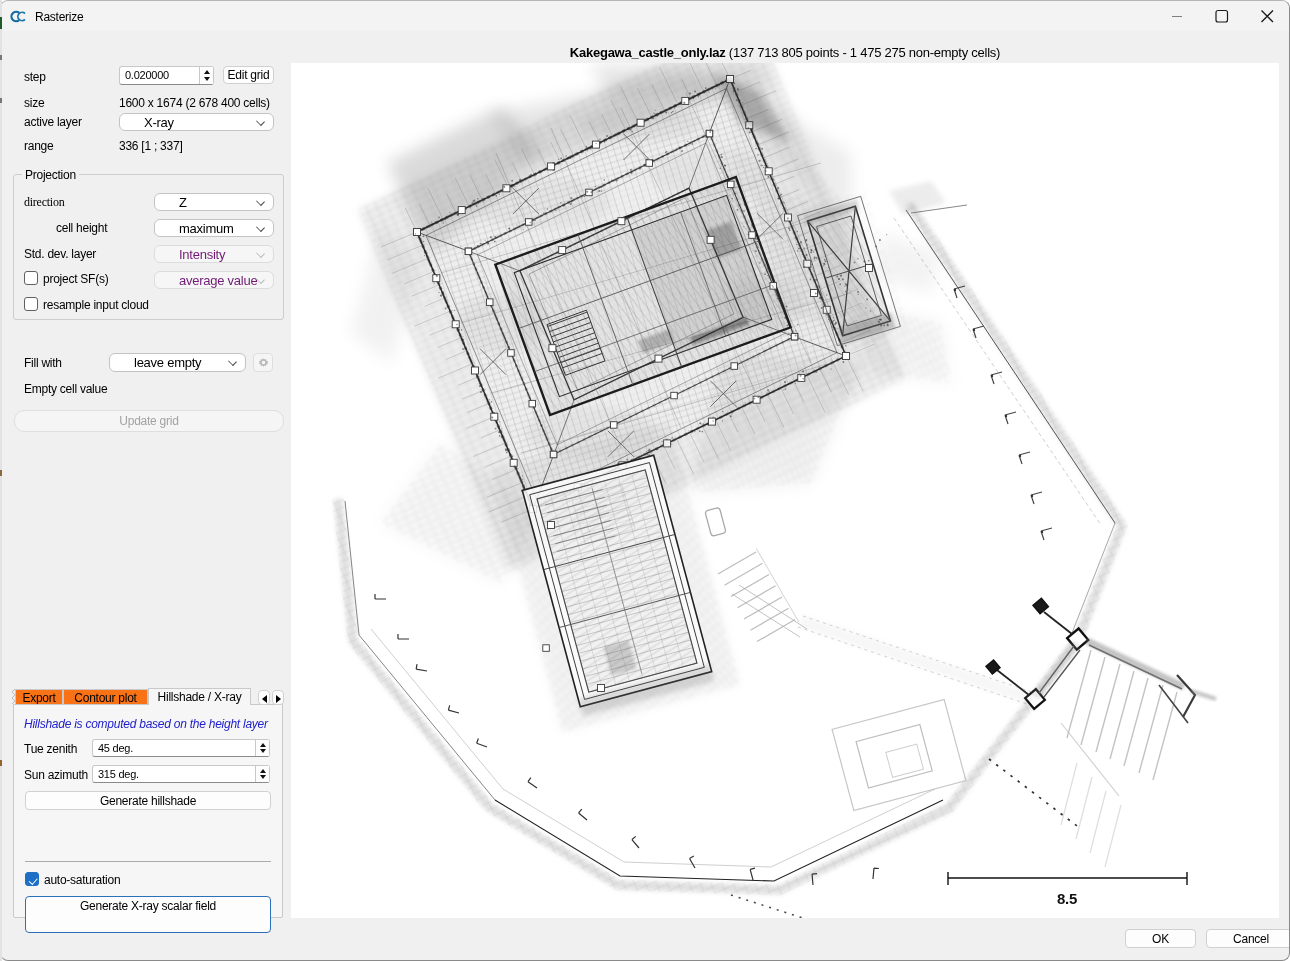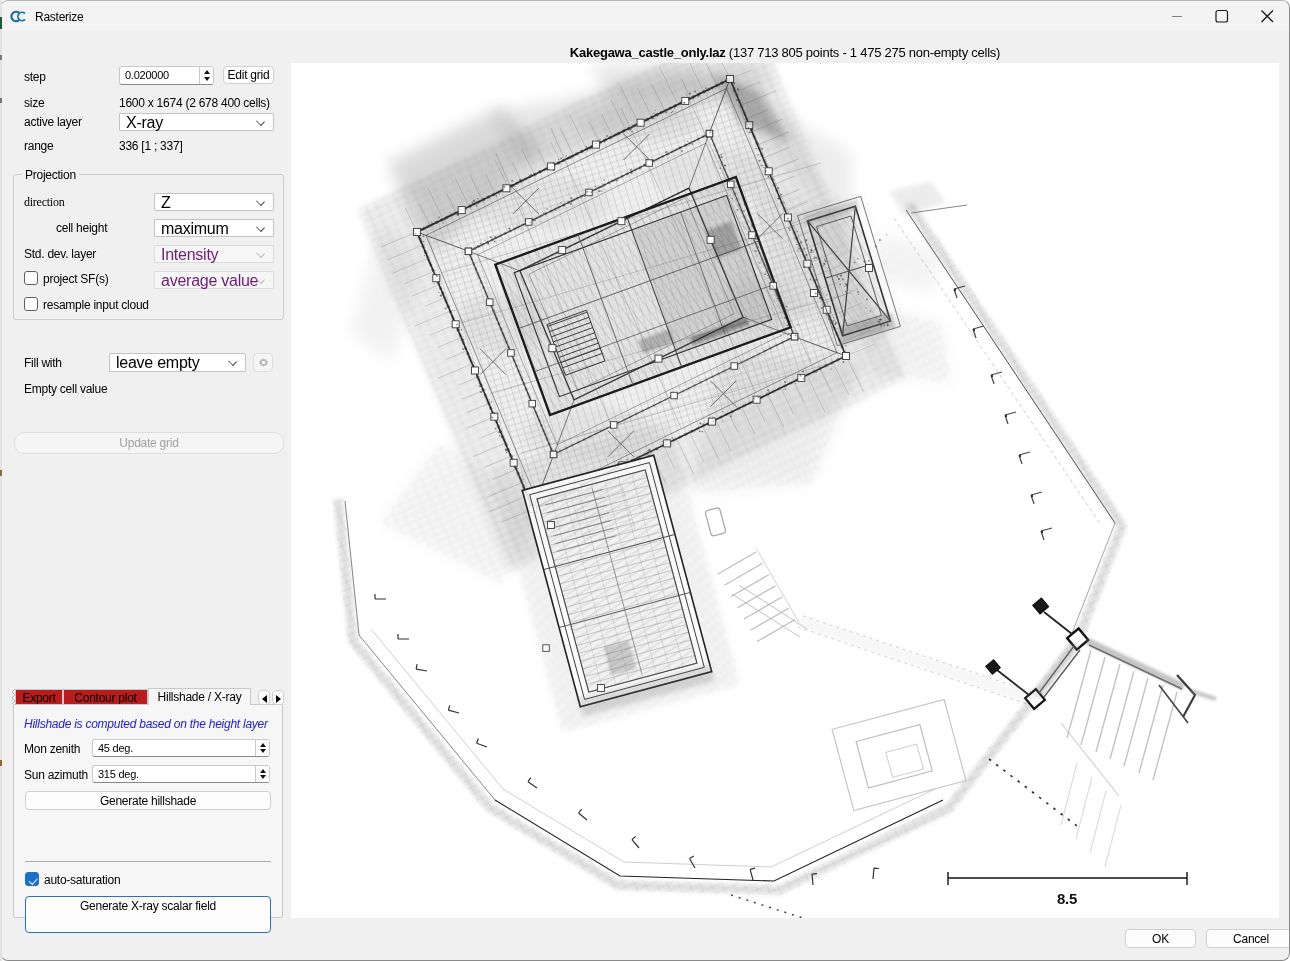--- a/index.html
+++ b/index.html
@@ -7,39 +7,39 @@
 #dlg { position:absolute; left:0; top:0; width:1290px; height:961px; background:#f0f0f0; border-radius:8px; border:1px solid #b5b5b5; border-right-color:#8a8a8a; border-bottom-color:#8a8a8a; overflow:hidden; }
 .abs { position:absolute; }
 
 #titlebar { position:absolute; left:0; top:0; width:100%; height:30px; background:#f3f3f3; }
 #titletext { position:absolute; left:34px; top:9px; font-size:12px; }
 
 .group { position:absolute; border:1px solid #cdcdcd; border-radius:3px; }
 .gtitle { position:absolute; top:-7px; left:8px; background:#f0f0f0; padding:0 3px; font-size:12px; }
 .lbl { position:absolute; font-size:12px; white-space:nowrap; }
 
-.combo { position:absolute; background:#fff; border:1px solid #c3c3c3; border-radius:1px; font-size:16px; line-height:16px; padding:1px 0 0 6px; }
+.combo { position:absolute; background:#fff; border:1px solid #c3c3c3; border-radius:6px; font-size:13px; line-height:16px; padding:1px 0 0 24px; }
 .combo .chev { position:absolute; right:9px; top:4px; width:7px; height:7px; border-right:1.3px solid #444; border-bottom:1.3px solid #444; transform:rotate(45deg) scale(1,0.8); transform-origin:center; }
 .combo.dis { background:#f6f6f6; border-color:#dcdcdc; color:#701a75; }
 .combo.dis .chev { border-color:#b9b9b9; }
 
 .spin { position:absolute; background:#fff; border:1px solid #c8c8c8; border-bottom:1px solid #8a8a8a; border-radius:3px; font-size:11px; }
 .spin .val { position:absolute; left:5px; top:2px; }
 .spin .btns { position:absolute; right:0; top:0; bottom:0; width:14px; border-left:1px solid #c8c8c8; background:#fdfdfd; }
 .tri-up { position:absolute; left:3.5px; top:3px; width:0; height:0; border-left:3.2px solid transparent; border-right:3.2px solid transparent; border-bottom:4.2px solid #111; }
 .tri-dn { position:absolute; left:3.5px; bottom:3px; width:0; height:0; border-left:3.2px solid transparent; border-right:3.2px solid transparent; border-top:4.2px solid #111; }
 
 .cb { position:absolute; width:14px; height:14px; background:#fff; border:1.4px solid #606060; border-radius:3px; }
 .cb.on { background:#1d70c6; border-color:#1d70c6; }
 .cb.on:after { content:""; position:absolute; left:2.5px; top:5px; width:7px; height:3.5px; border-left:1.6px solid #fff; border-bottom:1.6px solid #fff; transform:rotate(-48deg); transform-origin:center; }
 
 .btn { position:absolute; background:#fdfdfd; border:1px solid #d0d0d0; border-radius:4px; font-size:12px; text-align:center; }
 .btn.dis { background:#f5f5f5; border-color:#dedede; color:#a2a2a2; }
 
-.tab { position:absolute; top:688px; height:16px; background:#b91c1c; border:1px solid #c9c9c9; border-bottom:none; font-size:12px; text-align:center; padding-top:1px; }
+.tab { position:absolute; top:688px; height:16px; background:#f97316; border:1px solid #c9c9c9; border-bottom:none; font-size:12px; text-align:center; padding-top:1px; }
 .tab.sel { background:#f6f6f6; height:17px; top:687px; z-index:3; }
 #tabpanel { position:absolute; left:12px; top:703px; width:270px; height:214px; background:#f6f6f6; border:1px solid #c9c9c9; border-radius:0 0 2px 2px; z-index:1; }
 
 #canvas { position:absolute; left:290px; top:62px; width:988px; height:855px; background:#ffffff; }
 #hdr { position:absolute; left:290px; top:44px; width:988px; text-align:center; font-size:13px; }
 </style>
 </head>
 <body>
 <div style="position:absolute; left:0; top:0; width:2px; height:961px; background:#e2e2e2; z-index:50;"></div>
 <div style="position:absolute; left:0; top:17px; width:2px; height:12px; background:#1e5c2e; z-index:51;"></div>
@@ -95,38 +95,38 @@
   <div class="lbl" style="left:23px; top:355px;">Fill with</div>
   <div class="combo" style="left:108px; top:352px; width:137px; height:19px;">leave empty<span class="chev"></span></div>
   <div class="btn dis" style="left:252px; top:352px; width:20px; height:19px;">
     <svg width="13" height="13" viewBox="0 0 13 13" style="margin-top:2px;">
       <path d="M6.5 2 L7.3 3.6 L9 3.1 L9.4 4.8 L11.1 5.2 L10.4 6.5 L11.1 7.8 L9.4 8.2 L9 9.9 L7.3 9.4 L6.5 11 L5.7 9.4 L4 9.9 L3.6 8.2 L1.9 7.8 L2.6 6.5 L1.9 5.2 L3.6 4.8 L4 3.1 L5.7 3.6 Z" fill="#b9b9b9"></path>
       <circle cx="6.5" cy="6.5" r="1.8" fill="#f5f5f5"></circle>
     </svg>
   </div>
   <div class="lbl" style="left:23px; top:381px;">Empty cell value</div>
 
-  <div class="btn dis" style="left:13px; top:431px; width:270px; height:22px; line-height:21px;border-radius:10px;">Update grid</div>
+  <div class="btn dis" style="left:13px; top:409px; width:270px; height:22px; line-height:21px;border-radius:10px;">Update grid</div>
 
   <svg class="abs" style="left:10px; top:688px; z-index:2;" width="8" height="16" viewBox="0 0 8 16">
     <path d="M4 0 L1 3 L4 6 L1 9 L4 12 L1 15" fill="none" stroke="#bbb" stroke-width="1"></path>
   </svg>
   <div class="tab" style="left:14px; width:48px;">Export</div>
   <div class="tab" style="left:62px; width:85px;">Contour plot</div>
   <div class="tab sel" style="left:147px; width:103px;">Hillshade / X-ray</div>
   <div class="btn" style="left:257px; top:689px; width:12px; height:15px; z-index:4;">
       <span style="display:block; margin:3.5px auto 0; width:0; height:0; border-top:4px solid transparent; border-bottom:4px solid transparent; border-right:5px solid #000;"></span>
     </div>
   <div class="btn" style="left:271px; top:689px; width:12px; height:15px; z-index:4;">
       <span style="display:block; margin:3.5px auto 0; width:0; height:0; border-top:4px solid transparent; border-bottom:4px solid transparent; border-left:5px solid #000;"></span>
     </div>
   <div id="tabpanel"></div>
 
   <div class="lbl" style="left:23px; top:716px; color:#2121cc; font-style:italic; z-index:5;">Hillshade is computed based on the height layer</div>
-  <div class="lbl" style="left:23px; top:741px; z-index:5;">Mon zenith</div>
+  <div class="lbl" style="left:23px; top:741px; z-index:5;">Tue zenith</div>
   <div class="spin" style="left:91px; top:738px; width:178px; height:18px; z-index:5;">
     <div class="val">45 deg.</div>
     <div class="btns">
         <div class="tri-up"></div>
         <div class="tri-dn"></div>
       </div>
   </div>
   <div class="lbl" style="left:23px; top:767px; z-index:5;">Sun azimuth</div>
   <div class="spin" style="left:91px; top:764px; width:178px; height:18px; z-index:5;">
     <div class="val">315 deg.</div>

